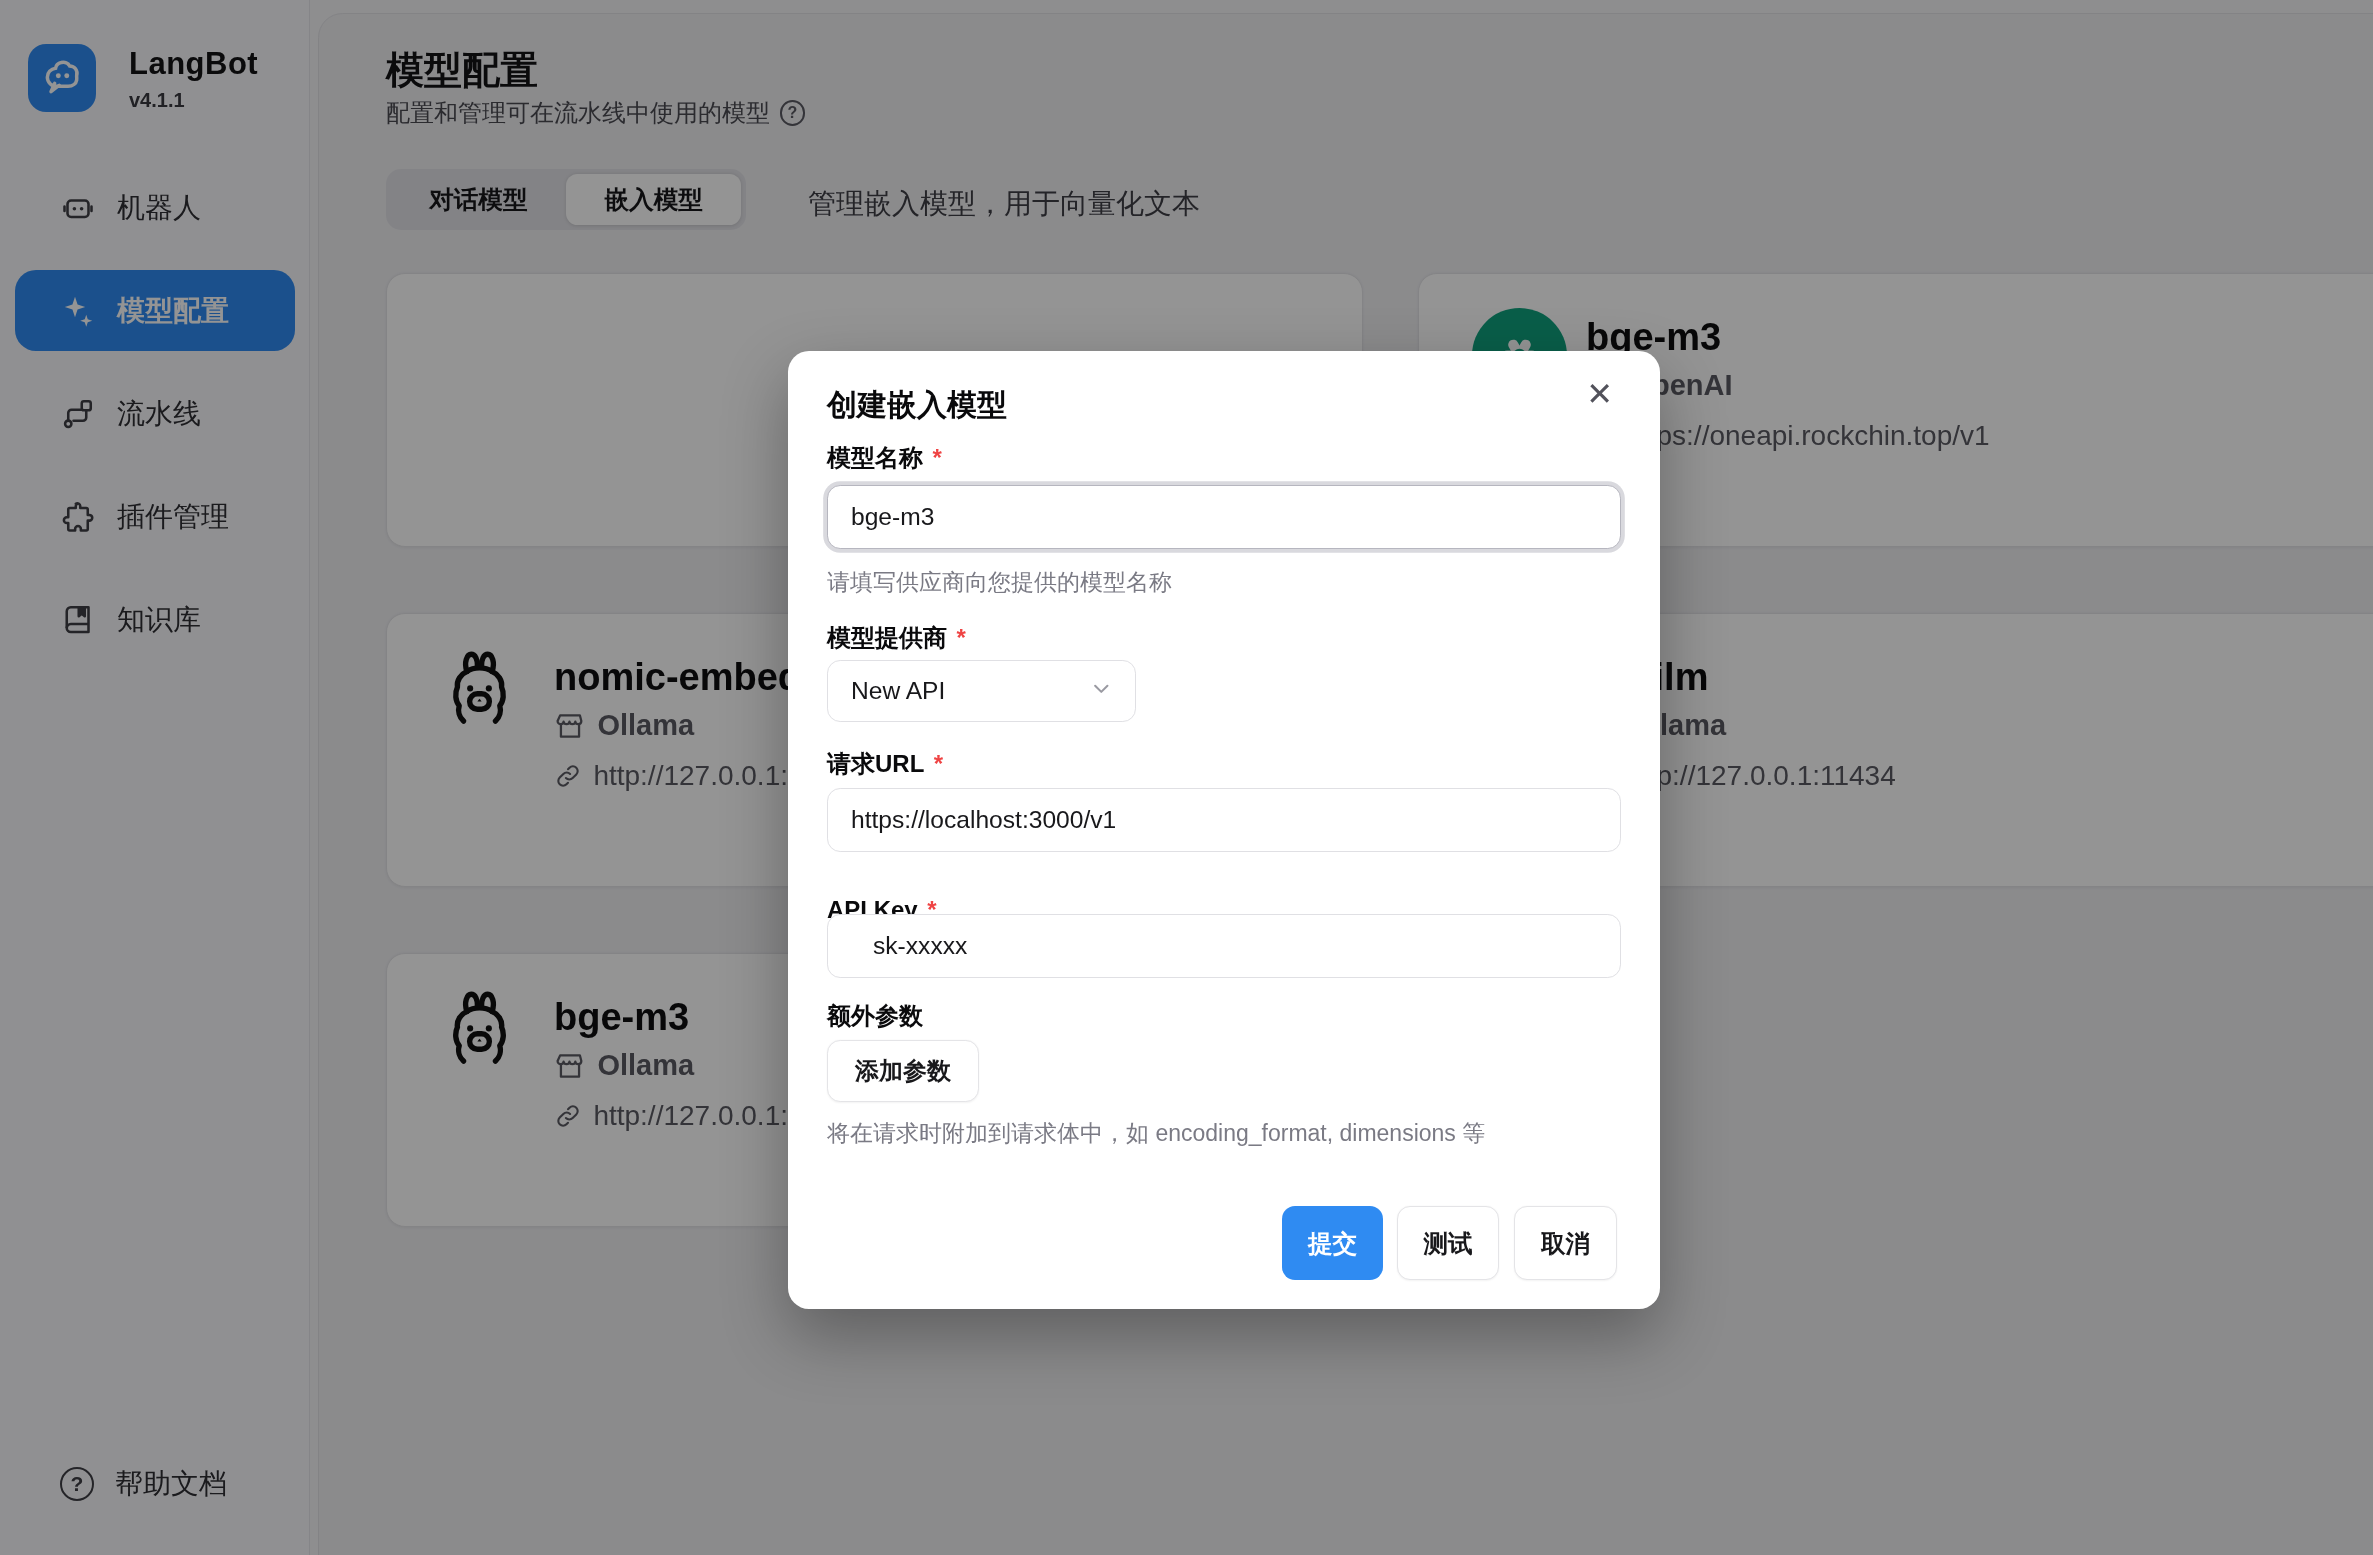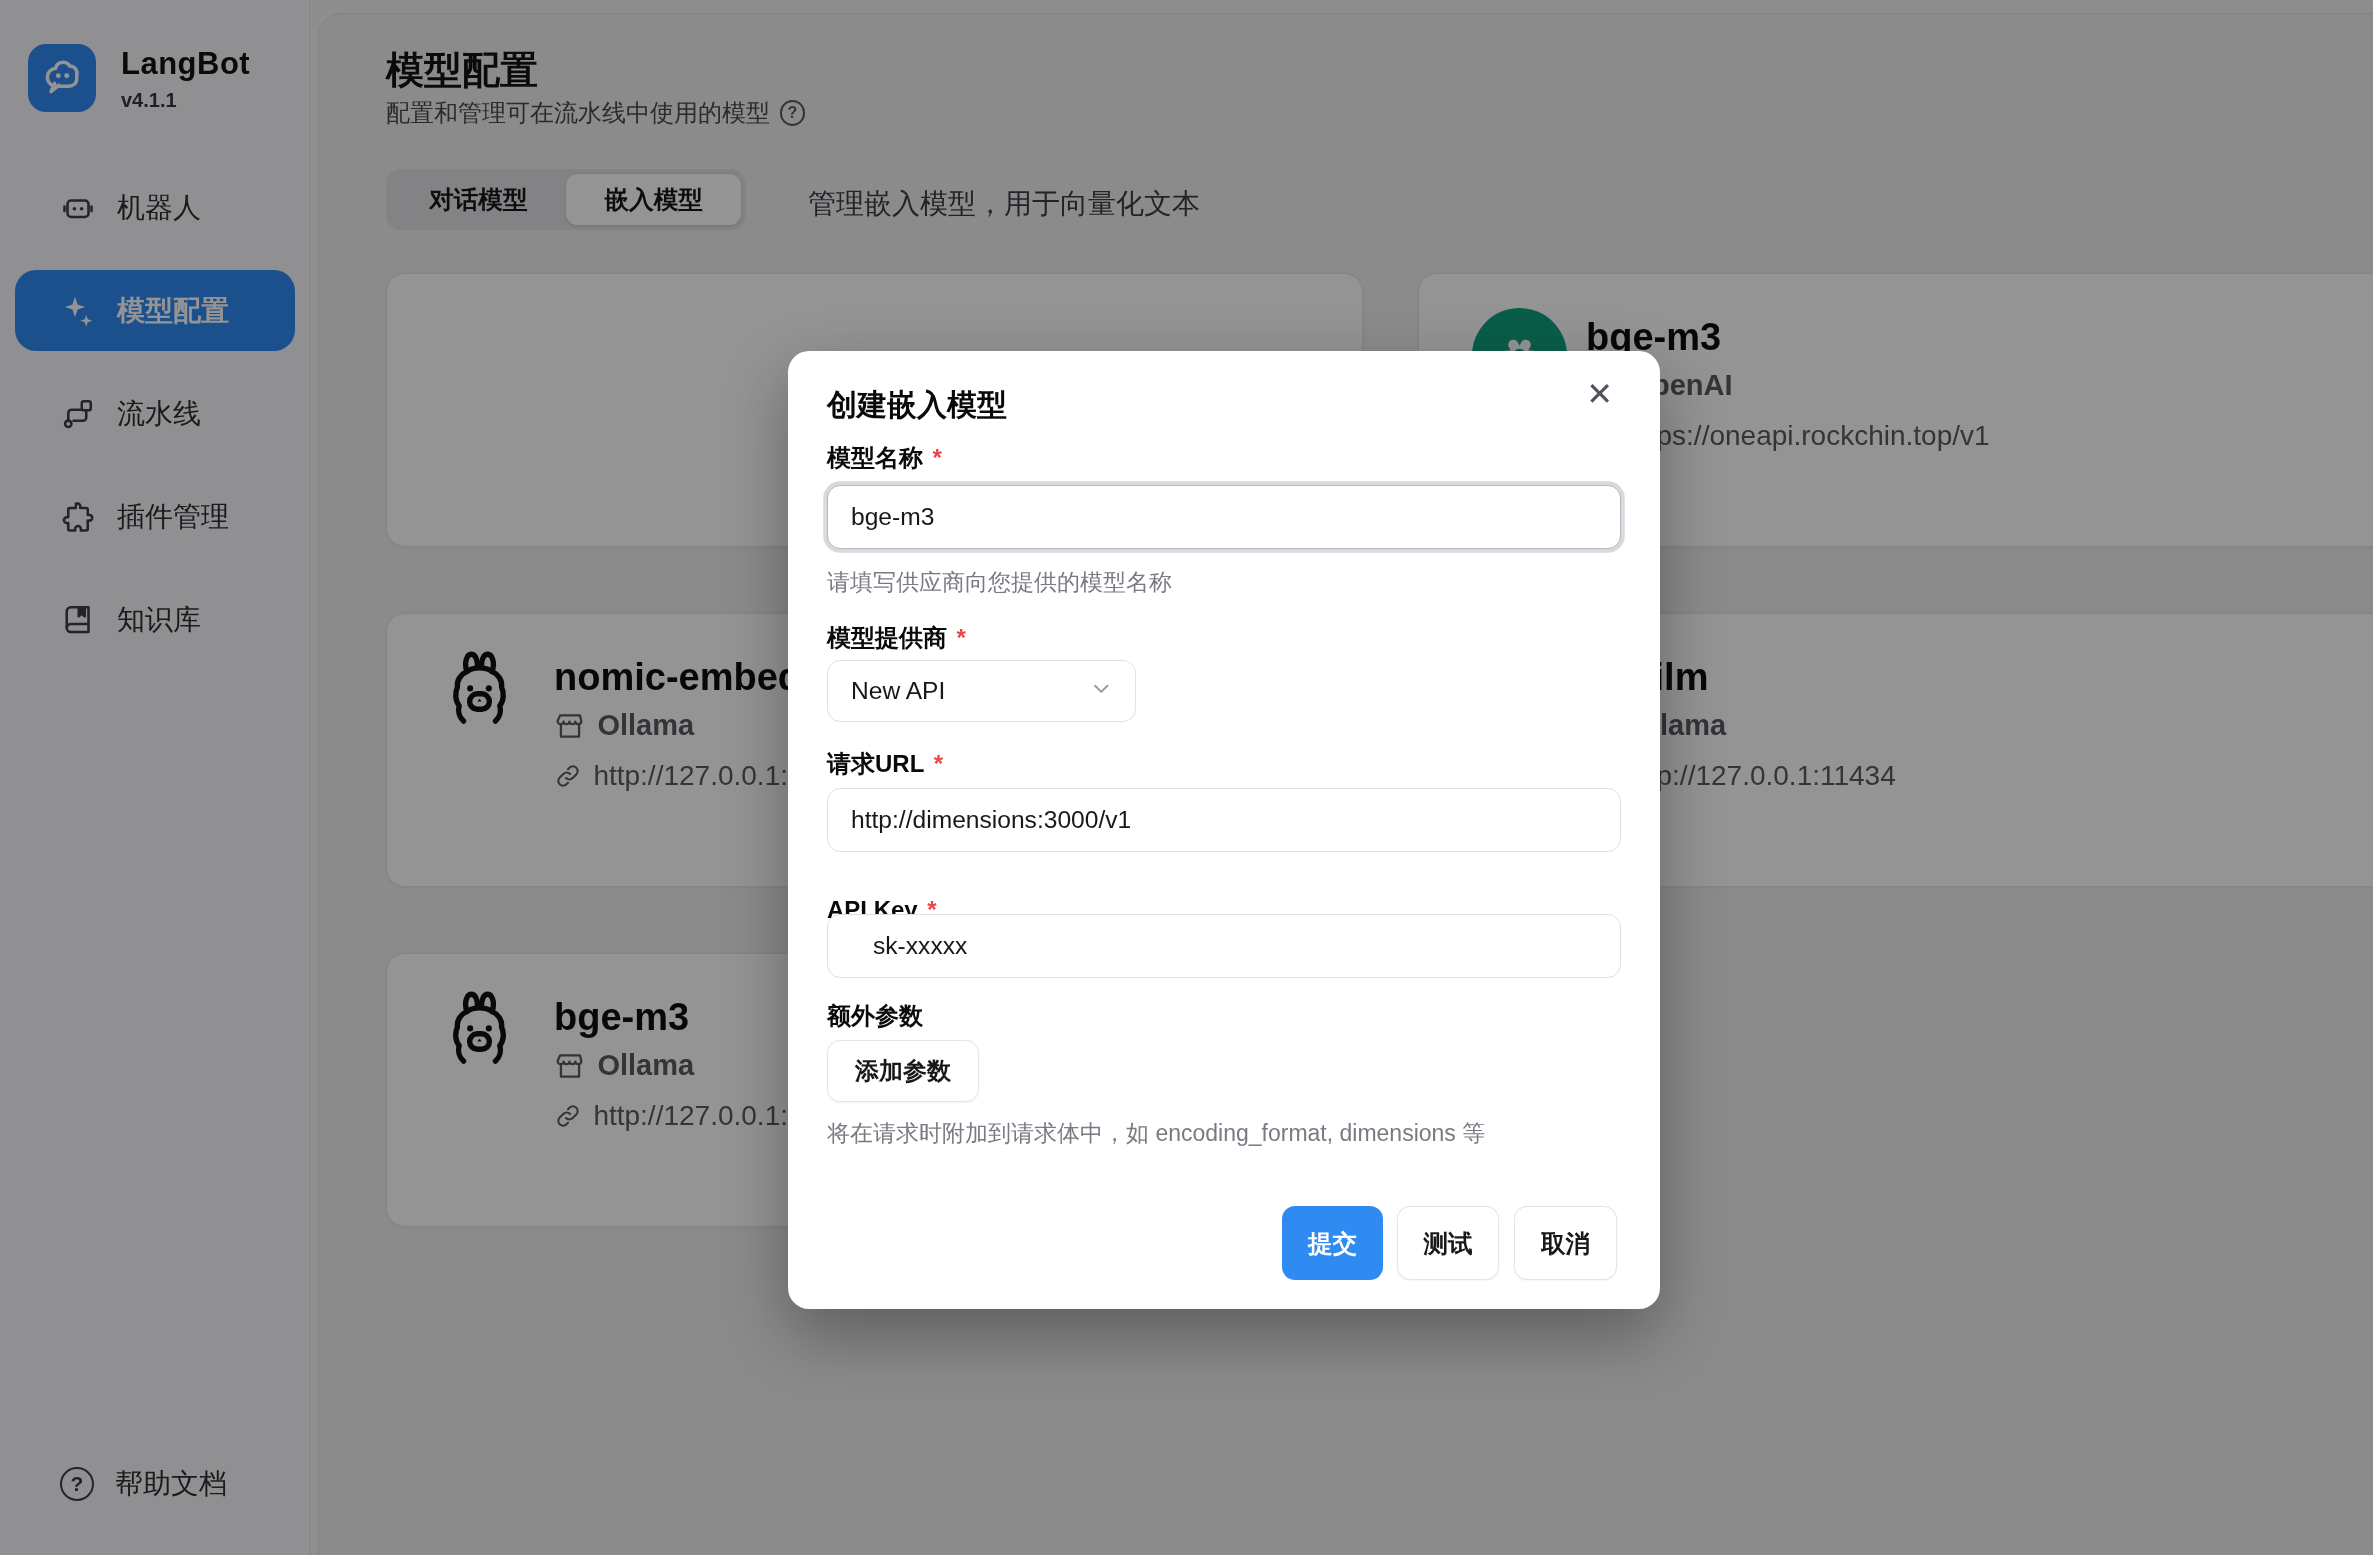--- a/index.html
+++ b/index.html
@@ -6,21 +6,21 @@
   html,body { width:2373px; height:1556px; overflow:hidden; background:#f4f4f6; }
   body { font-family:"Liberation Sans","DejaVu Sans",sans-serif; color:#131316; }
   #app { position:relative; width:2373px; height:1556px; overflow:hidden; }
 
   
   .sidebar { position:absolute; left:0; top:0; width:310px; height:1556px;
              background:#f9f9fb; border-right:0.9px solid #e5e5ea; z-index:1; }
   .brand { position:absolute; left:28px; top:44px; display:flex; }
   .brand-logo { width:68px; height:68px; border-radius:18px; background:#2F8BF2;
                 display:flex; align-items:center; justify-content:center; }
-  .brand-text { margin-left:25px; }
+  .brand-text { margin-left:33px; }
   .brand-name { font-size:31px; font-weight:700; letter-spacing:0.5px; margin-top:1.9px; }
   .brand-version { font-size:20px; font-weight:700; color:#3a3a40; margin-top:7.6px; }
   .nav { position:absolute; left:15px; top:167px; width:280px; display:flex;
          flex-direction:column; gap:22px; }
   .nav-item { height:81px; border-radius:21px; display:flex; align-items:center;
               padding-left:45px; cursor:pointer; color:#2f2f35; }
   .nav-item .ni-icon { width:36px; height:36px; flex:0 0 36px; color:#3f3f46; }
   .nav-item .ni-label { margin-left:21px; font-size:28px; font-weight:500; white-space:nowrap; }
   .nav-item.active { background:#2F8BF2; color:#fff; }
   .nav-item.active .ni-icon { color:#fff; }
@@ -351,21 +351,21 @@
         <svg viewBox="0 0 24 24" width="24.6" height="24.6" fill="none" stroke="#9a9aa2" stroke-width="2" stroke-linecap="round" stroke-linejoin="round">
             <path d="M6 9.5l6 6 6-6"></path>
           </svg>
       </span>
     </div>
 
     <div class="m-label" style="top:397px;">
       <span>请求URL</span><span class="req">*</span>
     </div>
     <div class="m-input" style="top:437px;">
-      <span>http://dimensions:3000/v1</span>
+      <span>https://localhost:3000/v1</span>
     </div>
 
     <div class="m-label" style="top:545px;text-align:center;">
       <span>API Key</span><span class="req">*</span>
     </div>
     <div class="m-input" style="top:563px;padding-left:45px;">
       <span>sk-xxxxx</span>
     </div>
 
     <div class="m-label" style="top:649px;">

